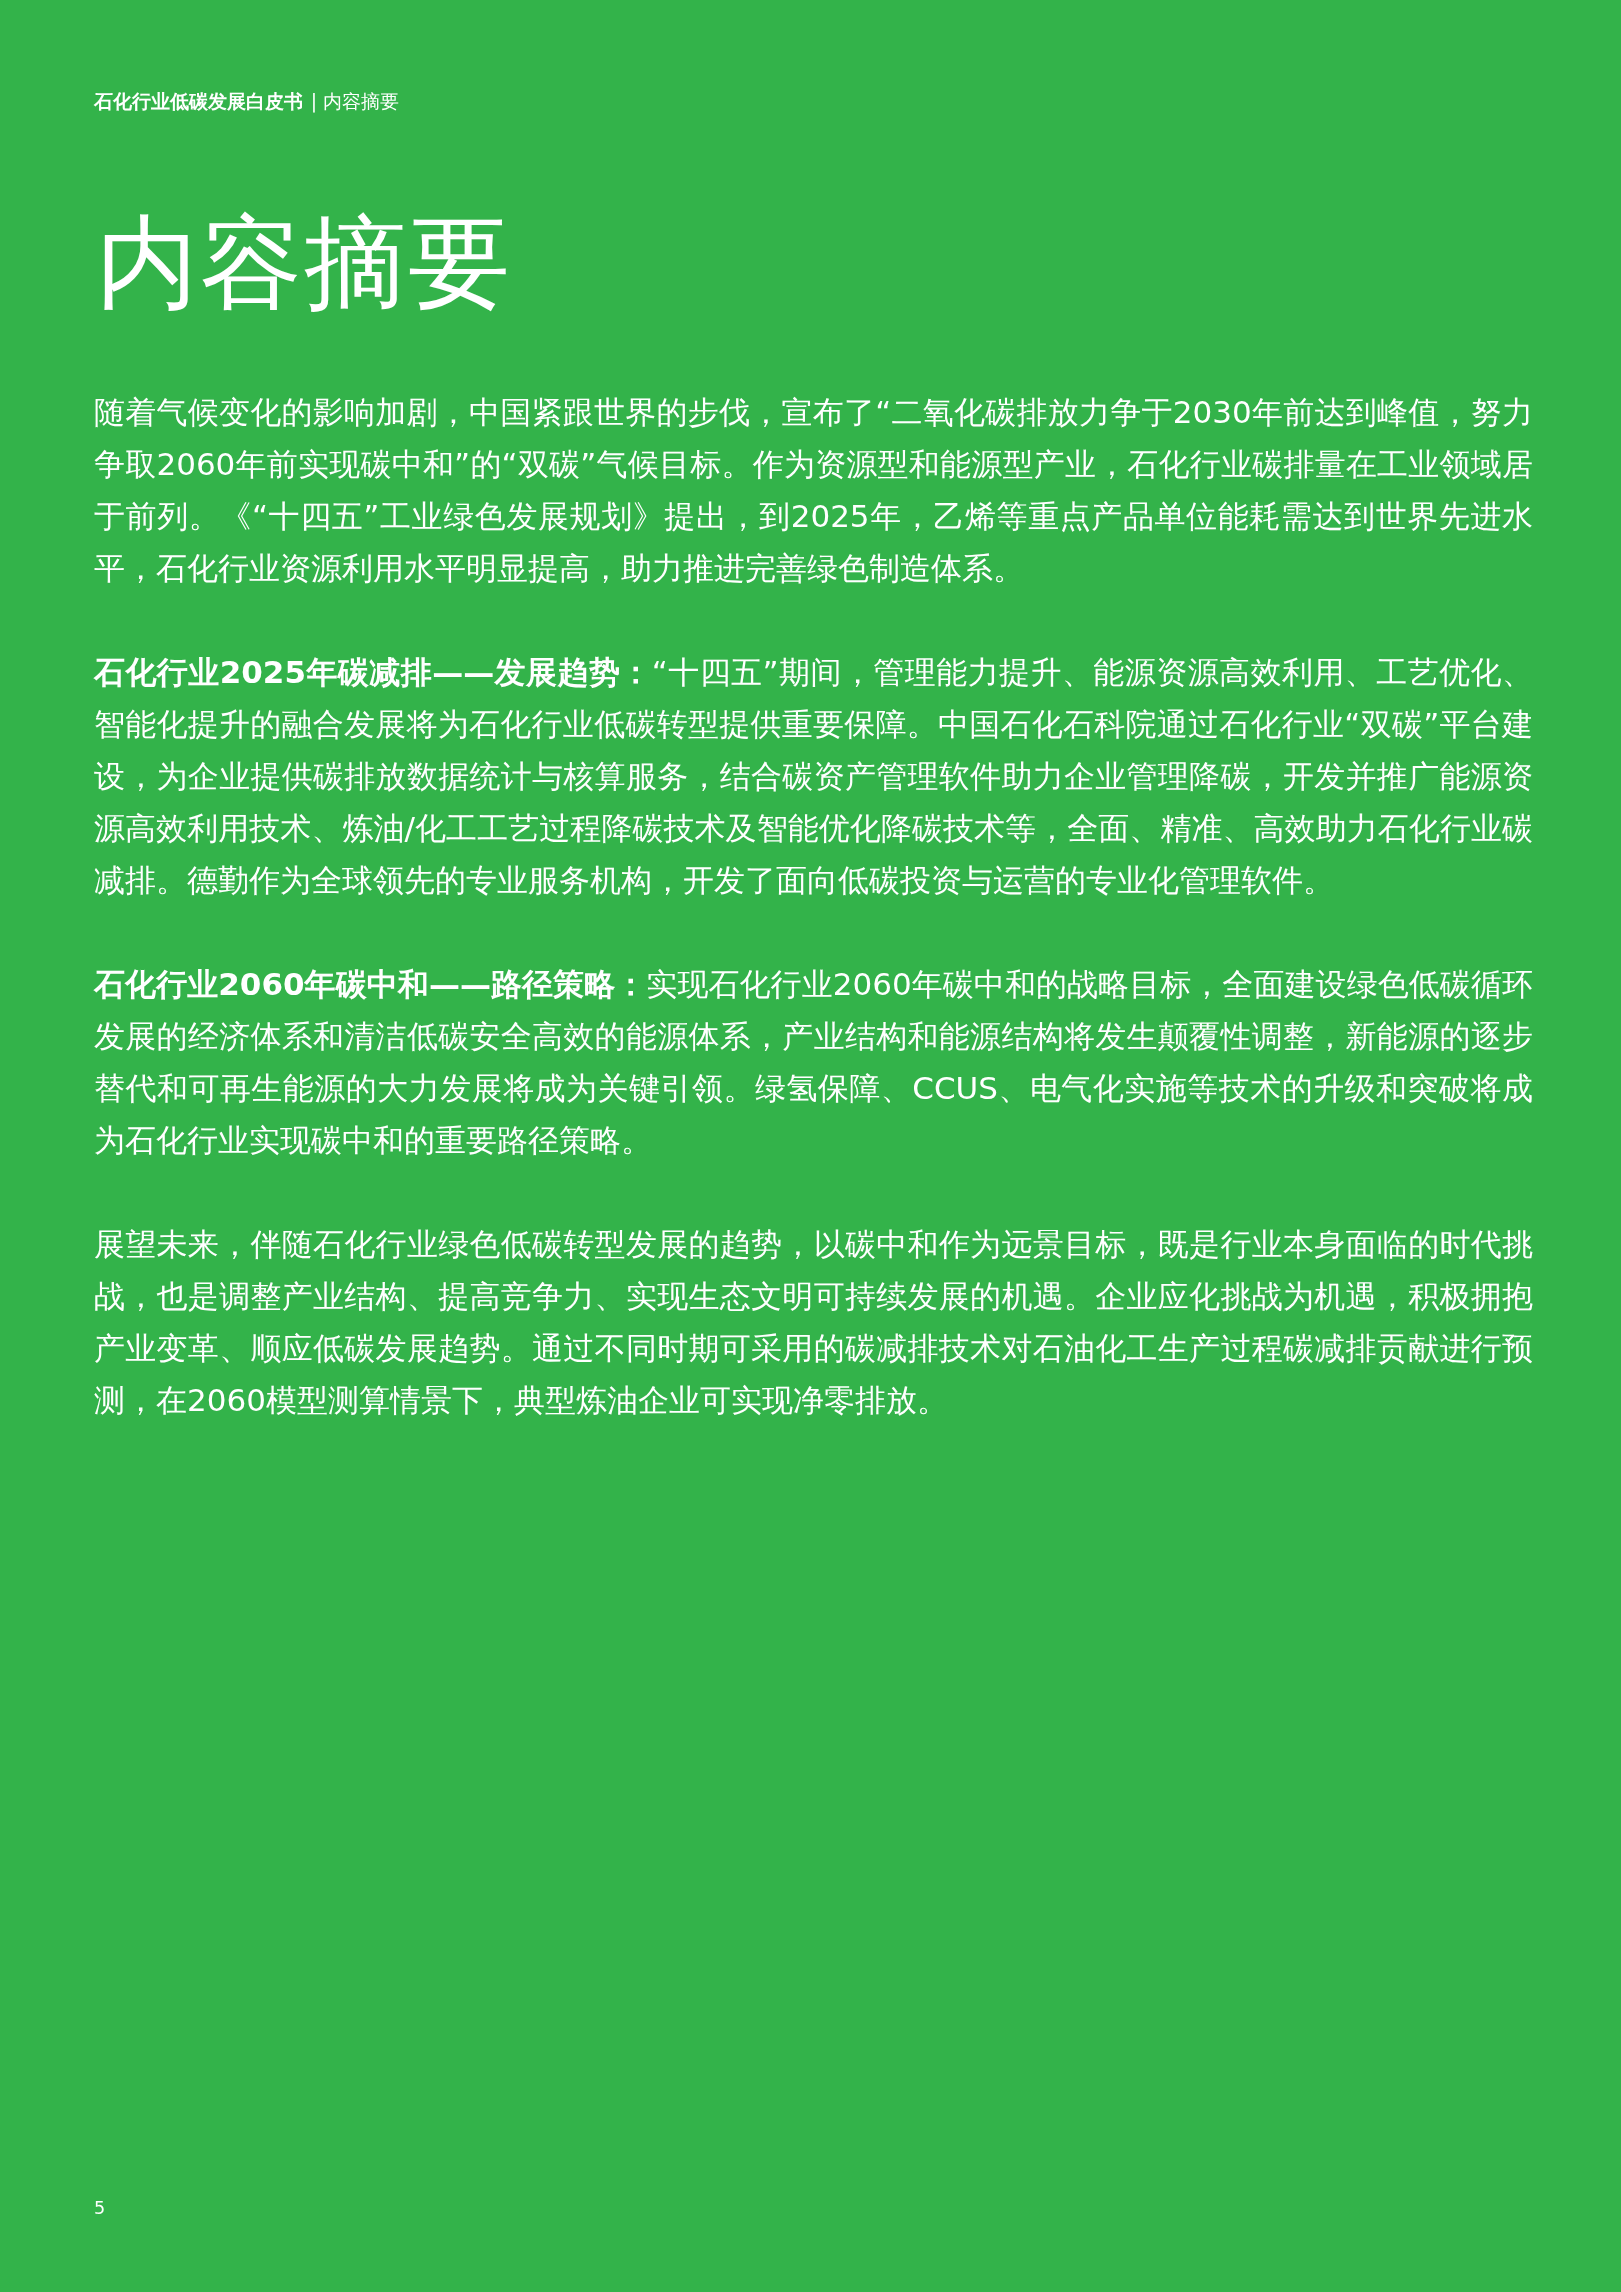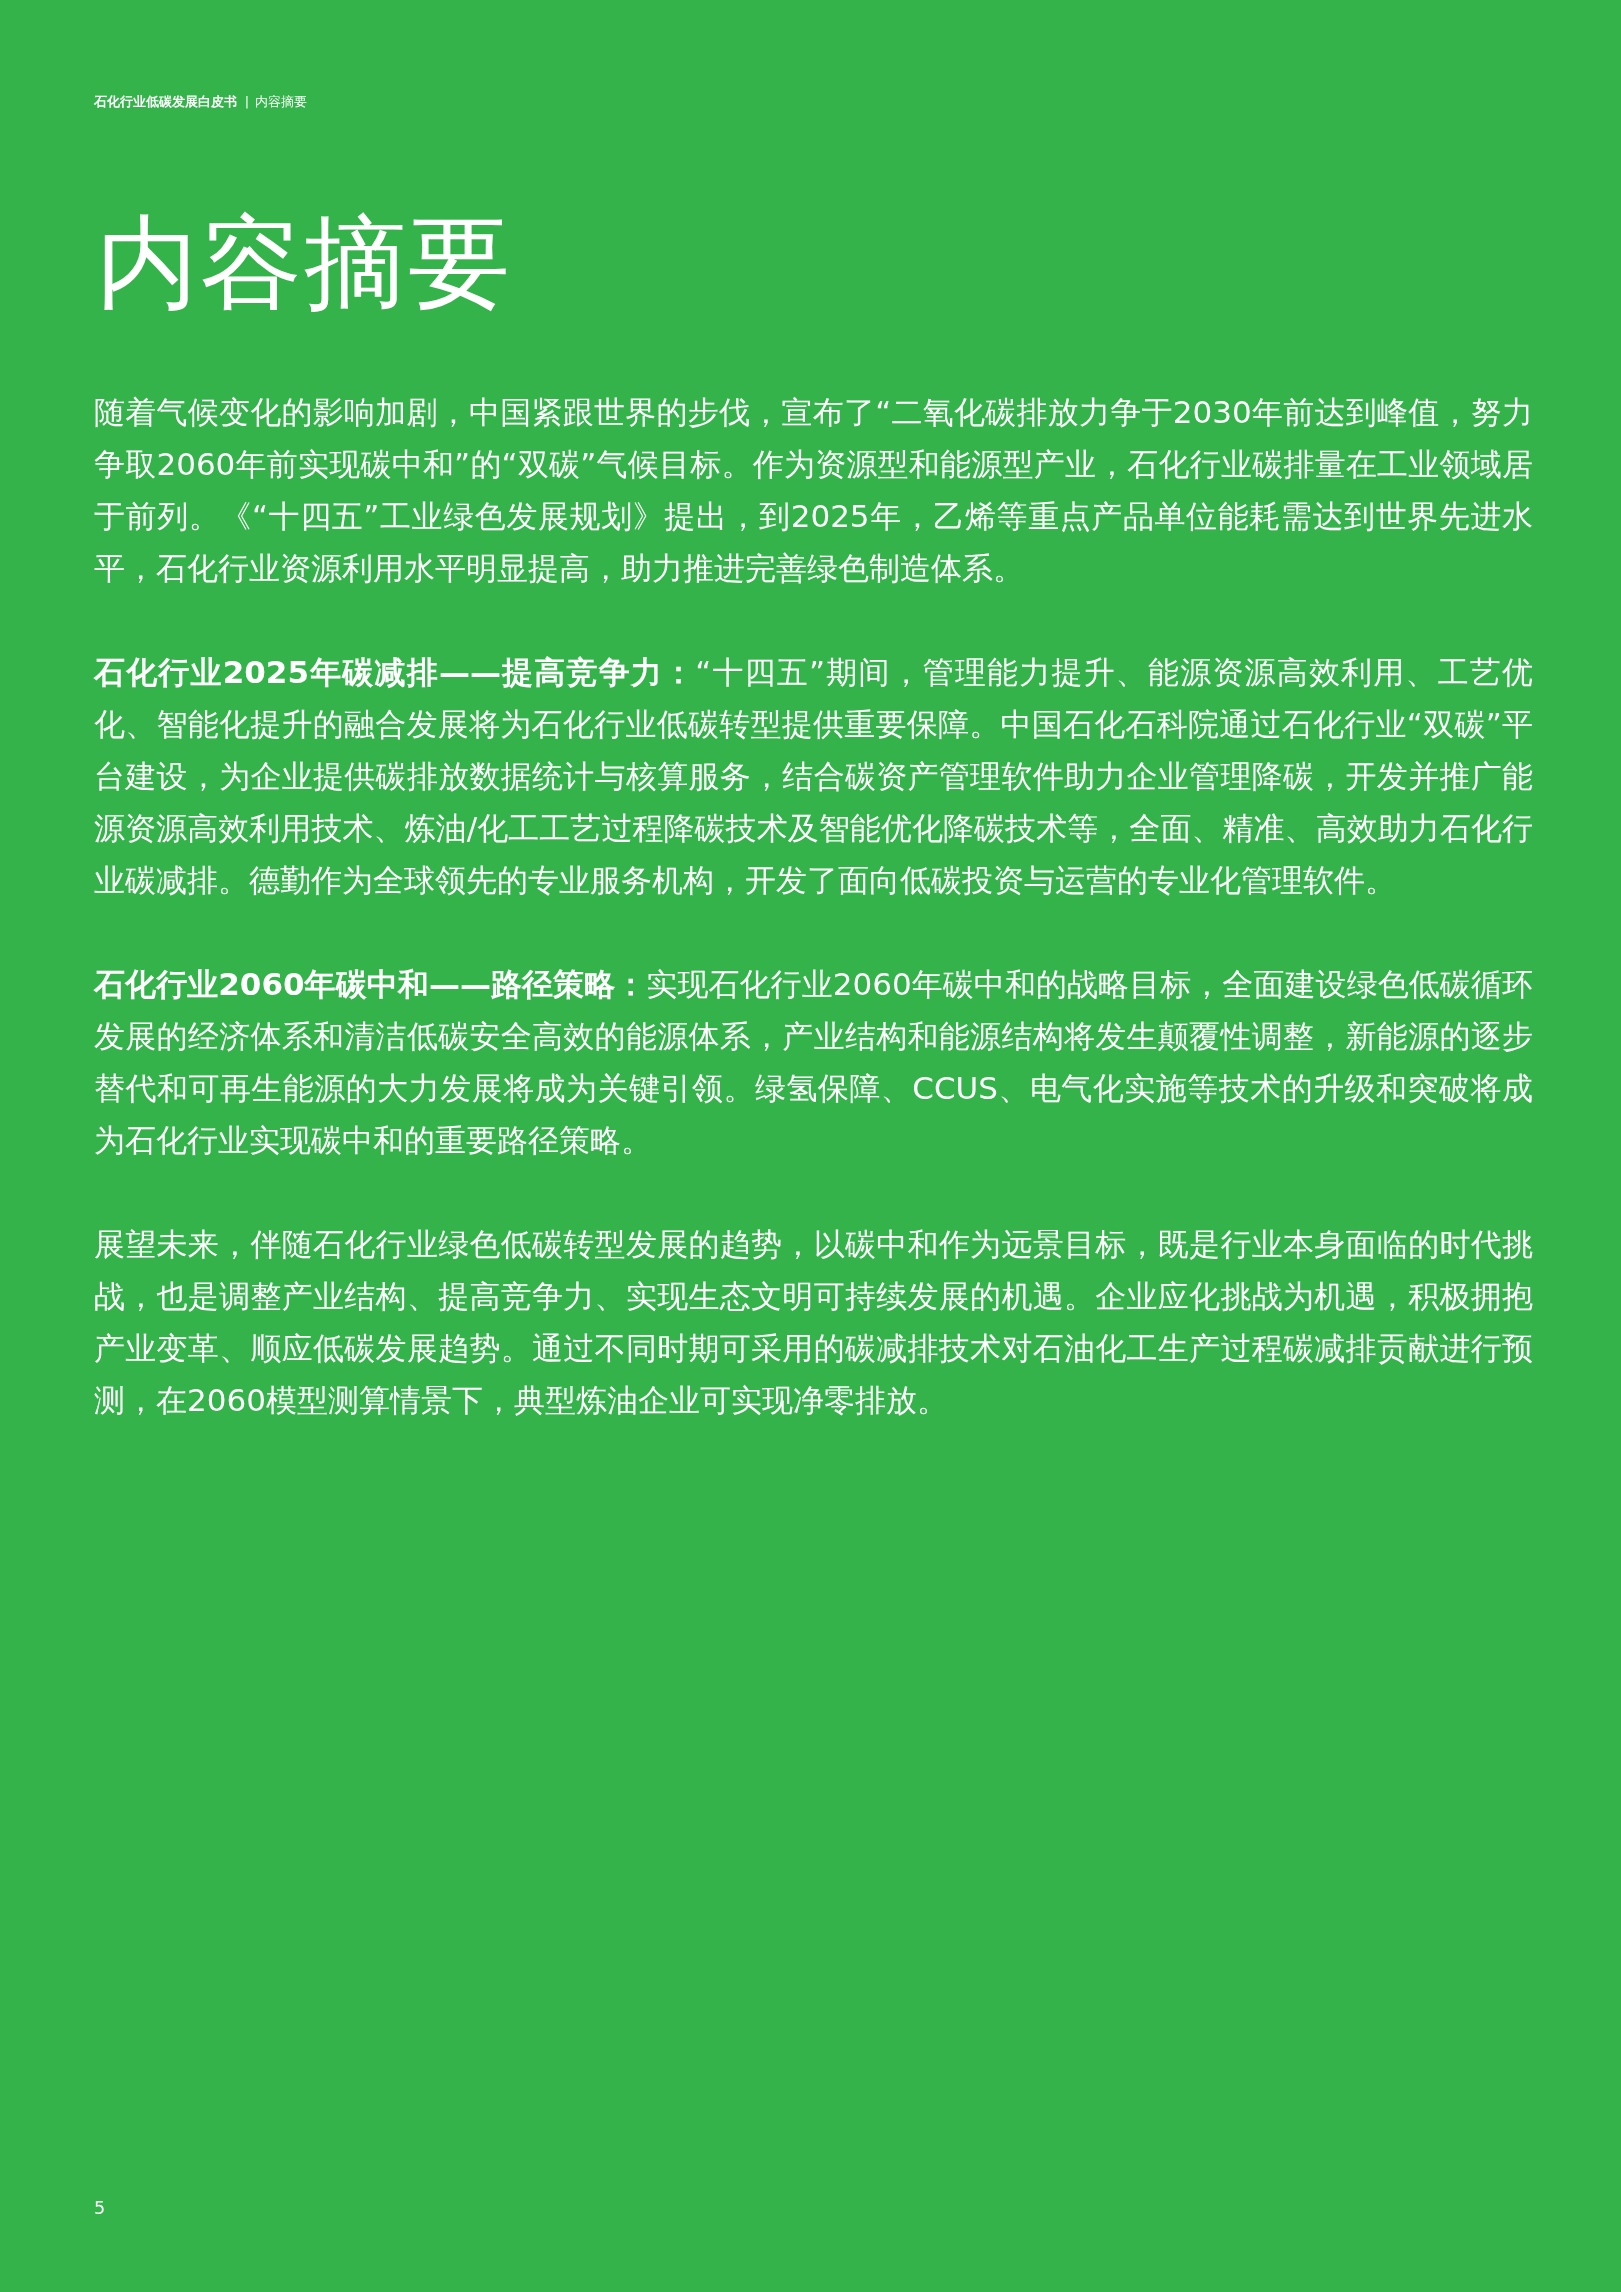--- a/index.html
+++ b/index.html
@@ -6,21 +6,21 @@
     body {
       width: 1621px; height: 2293px;
       background: #33b34a;
       color: #ffffff;
       font-family: "DejaVu Sans", "Liberation Sans", sans-serif;
       position: relative;
       overflow: hidden;
     }
     .header {
       position: absolute; left: 94px; top: 90px;
-      font-size: 13px; line-height: 23.5px;
+      font-size: 19px; line-height: 23.5px;
       white-space: nowrap;
     }
     .header .doc-title { font-weight: bold; }
     .header .sep { margin: 0 5.9px 0 7.8px; font-weight: normal; }
     .title {
       position: absolute; left: 96px; top: 204px;
       font-size: 102px; line-height: 118px;
       font-weight: normal; margin: 0;
       letter-spacing: 2px;
     }
@@ -48,21 +48,21 @@
   <span class="doc-title">石化行业低碳发展白皮书</span><span class="sep">|</span><span>内容摘要</span>
 </div>
 
 <h1 class="title">内容摘要</h1>
 
 <div class="body">
   <p class="para">
     <span>随着气候变化的影响加剧，中国紧跟世界的步伐，宣布了“二氧化碳排放力争于2030年前达到峰值，努力争取2060年前实现碳中和”的“双碳”气候目标。作为资源型和能源型产业，石化行业碳排量在工业领域居于前列。《“十四五”工业绿色发展规划》提出，到2025年，乙烯等重点产品单位能耗需达到世界先进水平，石化行业资源利用水平明显提高，助力推进完善绿色制造体系。</span>
   </p>
   <p class="para">
-    <span class="lead">石化行业2025年碳减排——提高竞争力：</span><span>“十四五”期间，管理能力提升、能源资源高效利用、工艺优化、智能化提升的融合发展将为石化行业低碳转型提供重要保障。中国石化石科院通过石化行业“双碳”平台建设，为企业提供碳排放数据统计与核算服务，结合碳资产管理软件助力企业管理降碳，开发并推广能源资源高效利用技术、炼油/化工工艺过程降碳技术及智能优化降碳技术等，全面、精准、高效助力石化行业碳减排。德勤作为全球领先的专业服务机构，开发了面向低碳投资与运营的专业化管理软件。</span>
+    <span class="lead">石化行业2025年碳减排——发展趋势：</span><span>“十四五”期间，管理能力提升、能源资源高效利用、工艺优化、智能化提升的融合发展将为石化行业低碳转型提供重要保障。中国石化石科院通过石化行业“双碳”平台建设，为企业提供碳排放数据统计与核算服务，结合碳资产管理软件助力企业管理降碳，开发并推广能源资源高效利用技术、炼油/化工工艺过程降碳技术及智能优化降碳技术等，全面、精准、高效助力石化行业碳减排。德勤作为全球领先的专业服务机构，开发了面向低碳投资与运营的专业化管理软件。</span>
   </p>
   <p class="para">
     <span class="lead">石化行业2060年碳中和——路径策略：</span><span>实现石化行业2060年碳中和的战略目标，全面建设绿色低碳循环发展的经济体系和清洁低碳安全高效的能源体系，产业结构和能源结构将发生颠覆性调整，新能源的逐步替代和可再生能源的大力发展将成为关键引领。绿氢保障、CCUS、电气化实施等技术的升级和突破将成为石化行业实现碳中和的重要路径策略。</span>
   </p>
   <p class="para">
     <span>展望未来，伴随石化行业绿色低碳转型发展的趋势，以碳中和作为远景目标，既是行业本身面临的时代挑战，也是调整产业结构、提高竞争力、实现生态文明可持续发展的机遇。企业应化挑战为机遇，积极拥抱产业变革、顺应低碳发展趋势。通过不同时期可采用的碳减排技术对石油化工生产过程碳减排贡献进行预测，在2060模型测算情景下，典型炼油企业可实现净零排放。</span>
   </p>
 </div>
 
 <div class="page-num">5</div>

